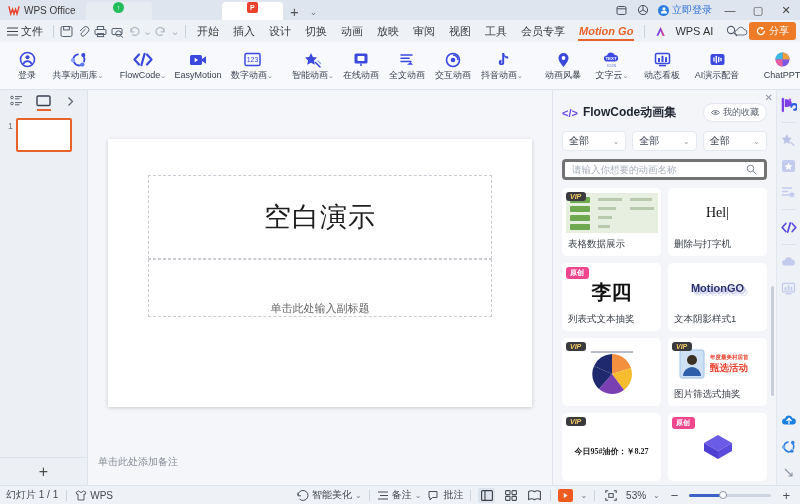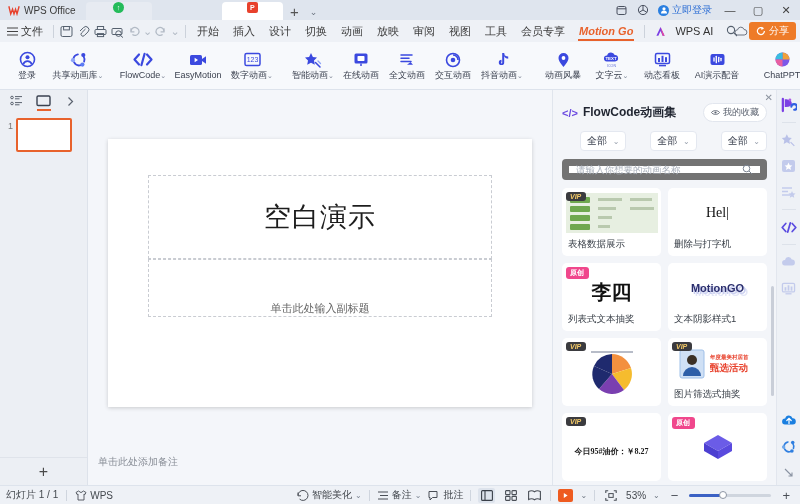--- a/index.html
+++ b/index.html
@@ -126,23 +126,23 @@
   .panel { width: 224px; background: #f3f5f9; flex: none; display: flex; flex-direction: column;
     border-left: 1px solid #e0e5ed; position: relative; }
   .panel-close { position: absolute; right: 3px; top: 2px; font-size: 10px; color: #8c939f; }
   .p-head { display: flex; align-items: center; justify-content: space-between; padding: 13px 9px 0 9px; }
   .p-title { display: flex; align-items: center; gap: 5px; font-size: 12px; color: #1f2430; font-weight: bold; }
   .p-title .code { color: #6c4ae0; font-size: 11px; }
   .fav-btn { display: flex; align-items: center; gap: 3px; background: #fff; border: 1px solid #e2e6ee;
     border-radius: 10px; padding: 2px 7px; font-size: 9px; color: #5a616e; }
   .p-filters { display: flex; gap: 6px; padding: 9px 9px 0 9px; }
   .fsel { flex: 1; background: #fff; border: 1px solid #e4e8f0; border-radius: 4px; height: 20px;
-    display: flex; align-items: center; justify-content: space-between; padding: 0 6px; font-size: 10px; color: #3c4250; margin-left: 18px; }
+    display: flex; align-items: center; justify-content: space-between; padding: 0 6px; font-size: 10px; color: #3c4250; }
   .fsel .cv { font-size: 8px; color: #98a0ad; }
-  .p-search { margin: 8px 9px 0 9px; background: #fff; border: 7px solid #737373; border-radius: 4px;
+  .p-search { margin: 8px 9px 0 9px; background: #fff; border: 3px solid #737373; border-radius: 4px;
     height: 21px; display: flex; align-items: center; justify-content: space-between; padding: 0 7px; }
   .p-search input { border: none; outline: none; font-size: 9.5px; color: #3c4250; width: 150px;
     font-family: "Liberation Sans", sans-serif; background: transparent; }
   .p-search input::placeholder { color: #a9b0bb; }
   .p-grid { flex: 1; overflow: hidden; padding: 8px 9px 0 9px;
     display: grid; grid-template-columns: 1fr 1fr; gap: 7px; align-content: start; }
   .card { background: #fff; border-radius: 5px; overflow: hidden; height: 68px; position: relative;
     display: flex; flex-direction: column; }
   .card-prev { flex: 1; display: flex; align-items: center; justify-content: center; overflow: hidden; position: relative; }
   .card-name { font-size: 9.5px; color: #3a4049; padding: 0 6px 5px 6px; white-space: nowrap; overflow: hidden; }

